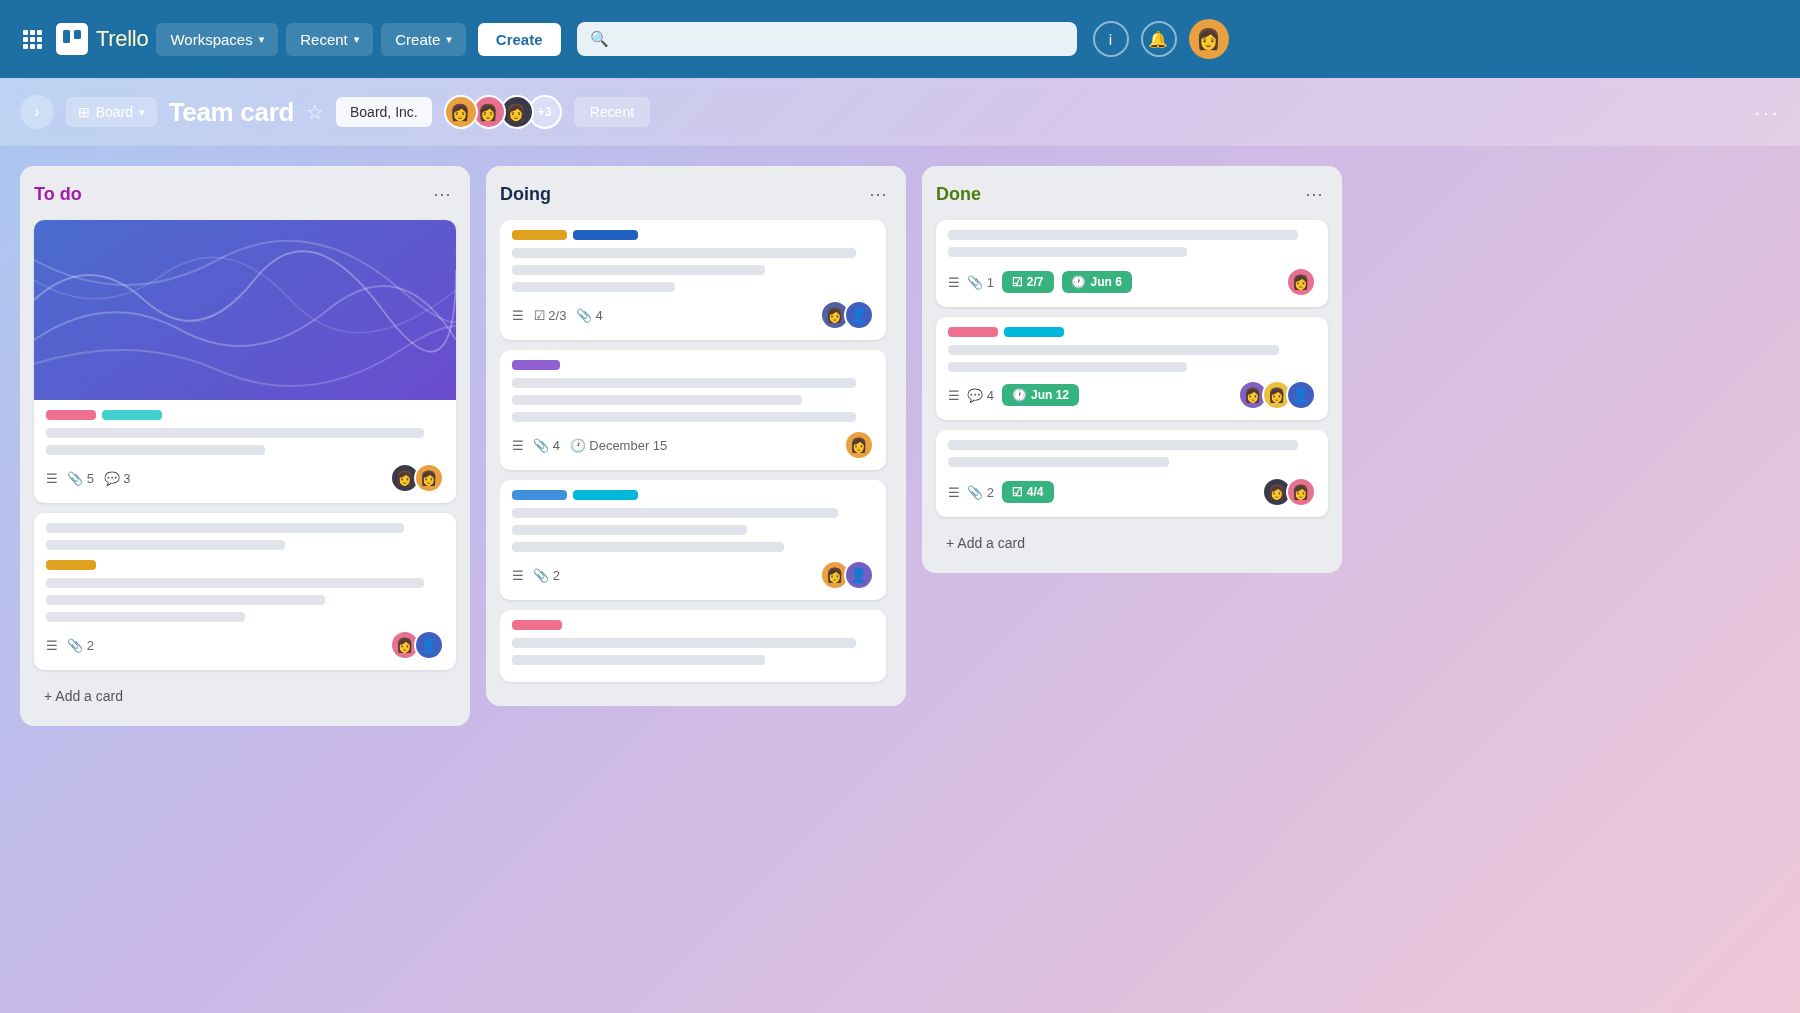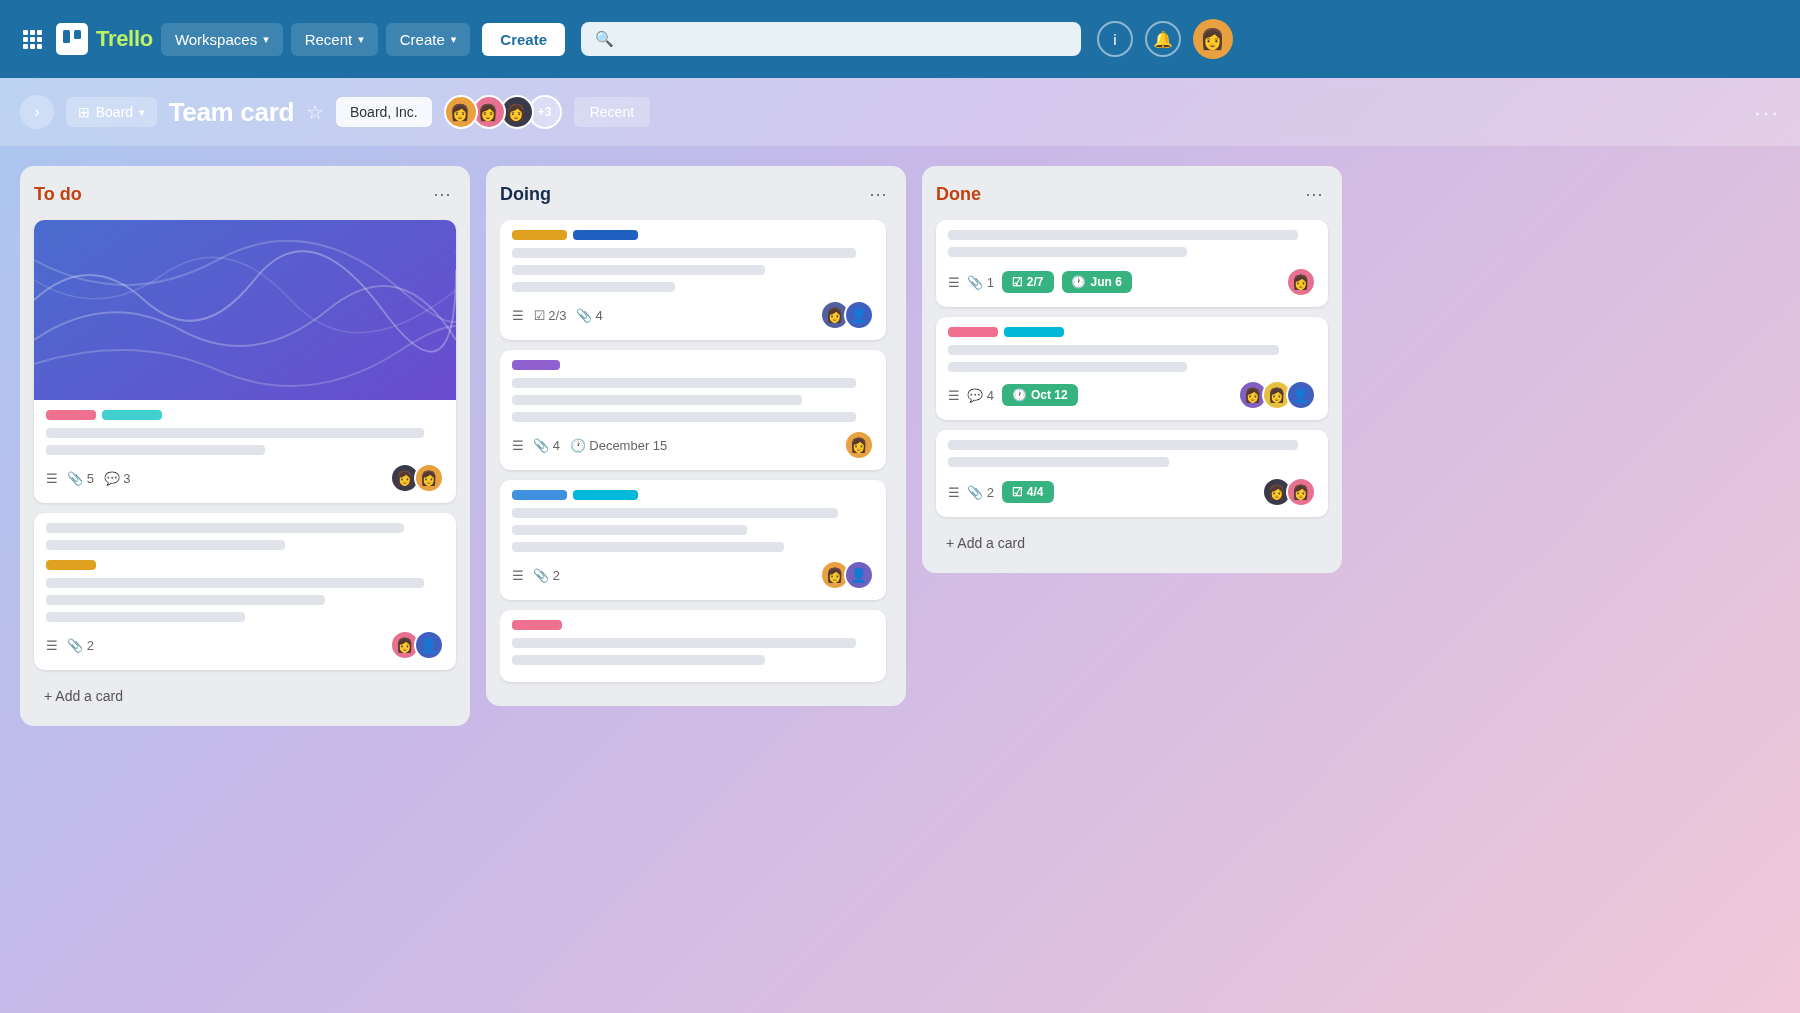--- a/index.html
+++ b/index.html
@@ -54,21 +54,21 @@
     </svg>
   </button>
 
   <div style="display:flex;align-items:center;gap:8px;cursor:pointer;">
     <div style="width:32px;height:32px;background:#fff;border-radius:5px;display:flex;align-items:center;justify-content:center;">
       <svg width="22" height="22" viewBox="0 0 22 22" fill="none">
         <rect x="2" y="2" width="7" height="13" rx="1.5" fill="#1d6fa4"></rect>
         <rect x="13" y="2" width="7" height="9" rx="1.5" fill="#1d6fa4"></rect>
       </svg>
     </div>
-    <span style="color:#bef264;font-size:22px;font-weight:700;letter-spacing:-0.3px;">Trello</span>
+    <span style="color:#fef9c3;font-size:22px;font-weight:400;letter-spacing:-0.3px;">Trello</span>
   </div>
 
   <button class="nav-btn">
     <span>Workspaces</span>
     <span class="nav-chevron">▾</span>
   </button>
   <button class="nav-btn">
     <span>Recent</span>
     <span class="nav-chevron">▾</span>
   </button>
@@ -116,21 +116,21 @@
   <button style="background:rgba(255,255,255,0.25);border:none;border-radius:6px;color:#fff;font-size:14px;font-weight:500;padding:7px 16px;cursor:pointer;">Recent</button>
 
   <div style="flex:1;"></div>
   <button style="background:transparent;border:none;color:#fff;font-size:20px;cursor:pointer;letter-spacing:2px;">···</button>
 </div>
 
 <div style="display:flex;gap:16px;padding:20px 20px;align-items:flex-start;overflow-x:auto;">
 
   <div style="background:#ebecf0;border-radius:14px;width:450px;min-width:450px;padding:14px;">
     <div style="display:flex;align-items:center;justify-content:space-between;margin-bottom:12px;">
-      <h2 style="font-size:18px;font-weight:700;color:#c2410c;">To do</h2>
+      <h2 style="font-size:18px;font-weight:700;color:#a21caf;">To do</h2>
       <button style="background:transparent;border:none;color:#666;font-size:18px;cursor:pointer;width:28px;height:28px;border-radius:4px;display:flex;align-items:center;justify-content:center;">···</button>
     </div>
 
     <div style="background:#fff;border-radius:10px;margin-bottom:10px;box-shadow:0 1px 3px rgba(0,0,0,0.1);cursor:pointer;overflow:hidden;">
 
       <div style="height:180px;background:linear-gradient(145deg,#4a6cce 0%,#6a4cce 100%);position:relative;overflow:hidden;">
         <svg viewBox="0 0 460 180" style="position:absolute;top:0;left:0;width:100%;height:100%;" preserveAspectRatio="none">
           <path d="M0,80 Q60,30 120,80 T240,60 T380,90 T460,50" stroke="rgba(255,255,255,0.3)" stroke-width="2" fill="none"></path>
           <path d="M0,120 Q80,70 160,110 T320,90 T460,120" stroke="rgba(255,255,255,0.25)" stroke-width="2" fill="none"></path>
           <path d="M0,40 Q100,90 200,40 T400,70 T460,30" stroke="rgba(255,255,255,0.2)" stroke-width="2" fill="none"></path>
@@ -246,21 +246,21 @@
           <span style="background:#f07090;border-radius:4px;height:10px;width:50px;display:inline-block;"></span>
         </div>
         <div style="height:10px;background:#e0e4ea;border-radius:4px;margin-bottom:7px;width:95%;"></div>
         <div style="height:10px;background:#e0e4ea;border-radius:4px;margin-bottom:7px;width:70%;"></div>
       </div>
     </div>
   </div>
 
   <div style="background:#ebecf0;border-radius:14px;width:420px;min-width:420px;padding:14px;">
     <div style="display:flex;align-items:center;justify-content:space-between;margin-bottom:12px;">
-      <h2 style="font-size:18px;font-weight:700;color:#c2410c;">Done</h2>
+      <h2 style="font-size:18px;font-weight:700;color:#4d7c0f;">Done</h2>
       <button style="background:transparent;border:none;color:#666;font-size:18px;cursor:pointer;width:28px;height:28px;border-radius:4px;display:flex;align-items:center;justify-content:center;">···</button>
     </div>
 
     <div style="background:#fff;border-radius:10px;margin-bottom:10px;box-shadow:0 1px 3px rgba(0,0,0,0.1);cursor:pointer;padding:10px 12px;">
       <div style="height:10px;background:#e0e4ea;border-radius:4px;margin-bottom:7px;width:95%;"></div>
       <div style="height:10px;background:#e0e4ea;border-radius:4px;margin-bottom:10px;width:65%;"></div>
       <div style="display:flex;align-items:center;gap:8px;margin-top:4px;color:#666;font-size:13px;flex-wrap:wrap;">
         <span>☰</span>
         <span style="display:flex;align-items:center;gap:3px;">📎 <span>1</span></span>
         <span style="background:#36b37e;border-radius:6px;color:#fff;padding:4px 10px;font-size:12px;font-weight:600;display:flex;align-items:center;gap:4px;">☑ <span>2/7</span></span>
@@ -274,21 +274,21 @@
     <div style="background:#fff;border-radius:10px;margin-bottom:10px;box-shadow:0 1px 3px rgba(0,0,0,0.1);cursor:pointer;padding:10px 12px;">
       <div style="display:flex;gap:6px;margin-bottom:8px;">
         <span style="background:#f07090;border-radius:4px;height:10px;width:50px;display:inline-block;"></span>
         <span style="background:#00b8d9;border-radius:4px;height:10px;width:60px;display:inline-block;"></span>
       </div>
       <div style="height:10px;background:#e0e4ea;border-radius:4px;margin-bottom:7px;width:90%;"></div>
       <div style="height:10px;background:#e0e4ea;border-radius:4px;margin-bottom:7px;width:65%;"></div>
       <div style="display:flex;align-items:center;gap:8px;margin-top:8px;color:#666;font-size:13px;flex-wrap:wrap;">
         <span>☰</span>
         <span style="display:flex;align-items:center;gap:3px;">💬 <span>4</span></span>
-        <span style="background:#36b37e;border-radius:6px;color:#fff;padding:4px 10px;font-size:12px;font-weight:600;display:flex;align-items:center;gap:4px;">🕐 <span>Oct 12</span></span>
+        <span style="background:#36b37e;border-radius:6px;color:#fff;padding:4px 10px;font-size:12px;font-weight:600;display:flex;align-items:center;gap:4px;">🕐 <span>Jun 12</span></span>
         <div style="display:flex;margin-left:auto;">
           <div style="width:30px;height:30px;border-radius:50%;border:2px solid #fff;background:#8060c0;display:flex;align-items:center;justify-content:center;font-size:14px;cursor:pointer;">👩</div>
           <div style="width:30px;height:30px;border-radius:50%;border:2px solid #fff;background:#e8c040;display:flex;align-items:center;justify-content:center;font-size:14px;cursor:pointer;margin-left:-6px;">👩</div>
           <div style="width:30px;height:30px;border-radius:50%;border:2px solid #fff;background:#4060c0;display:flex;align-items:center;justify-content:center;font-size:14px;cursor:pointer;margin-left:-6px;">👤</div>
         </div>
       </div>
     </div>
 
     <div style="background:#fff;border-radius:10px;margin-bottom:10px;box-shadow:0 1px 3px rgba(0,0,0,0.1);cursor:pointer;padding:10px 12px;">
       <div style="height:10px;background:#e0e4ea;border-radius:4px;margin-bottom:7px;width:95%;"></div>

